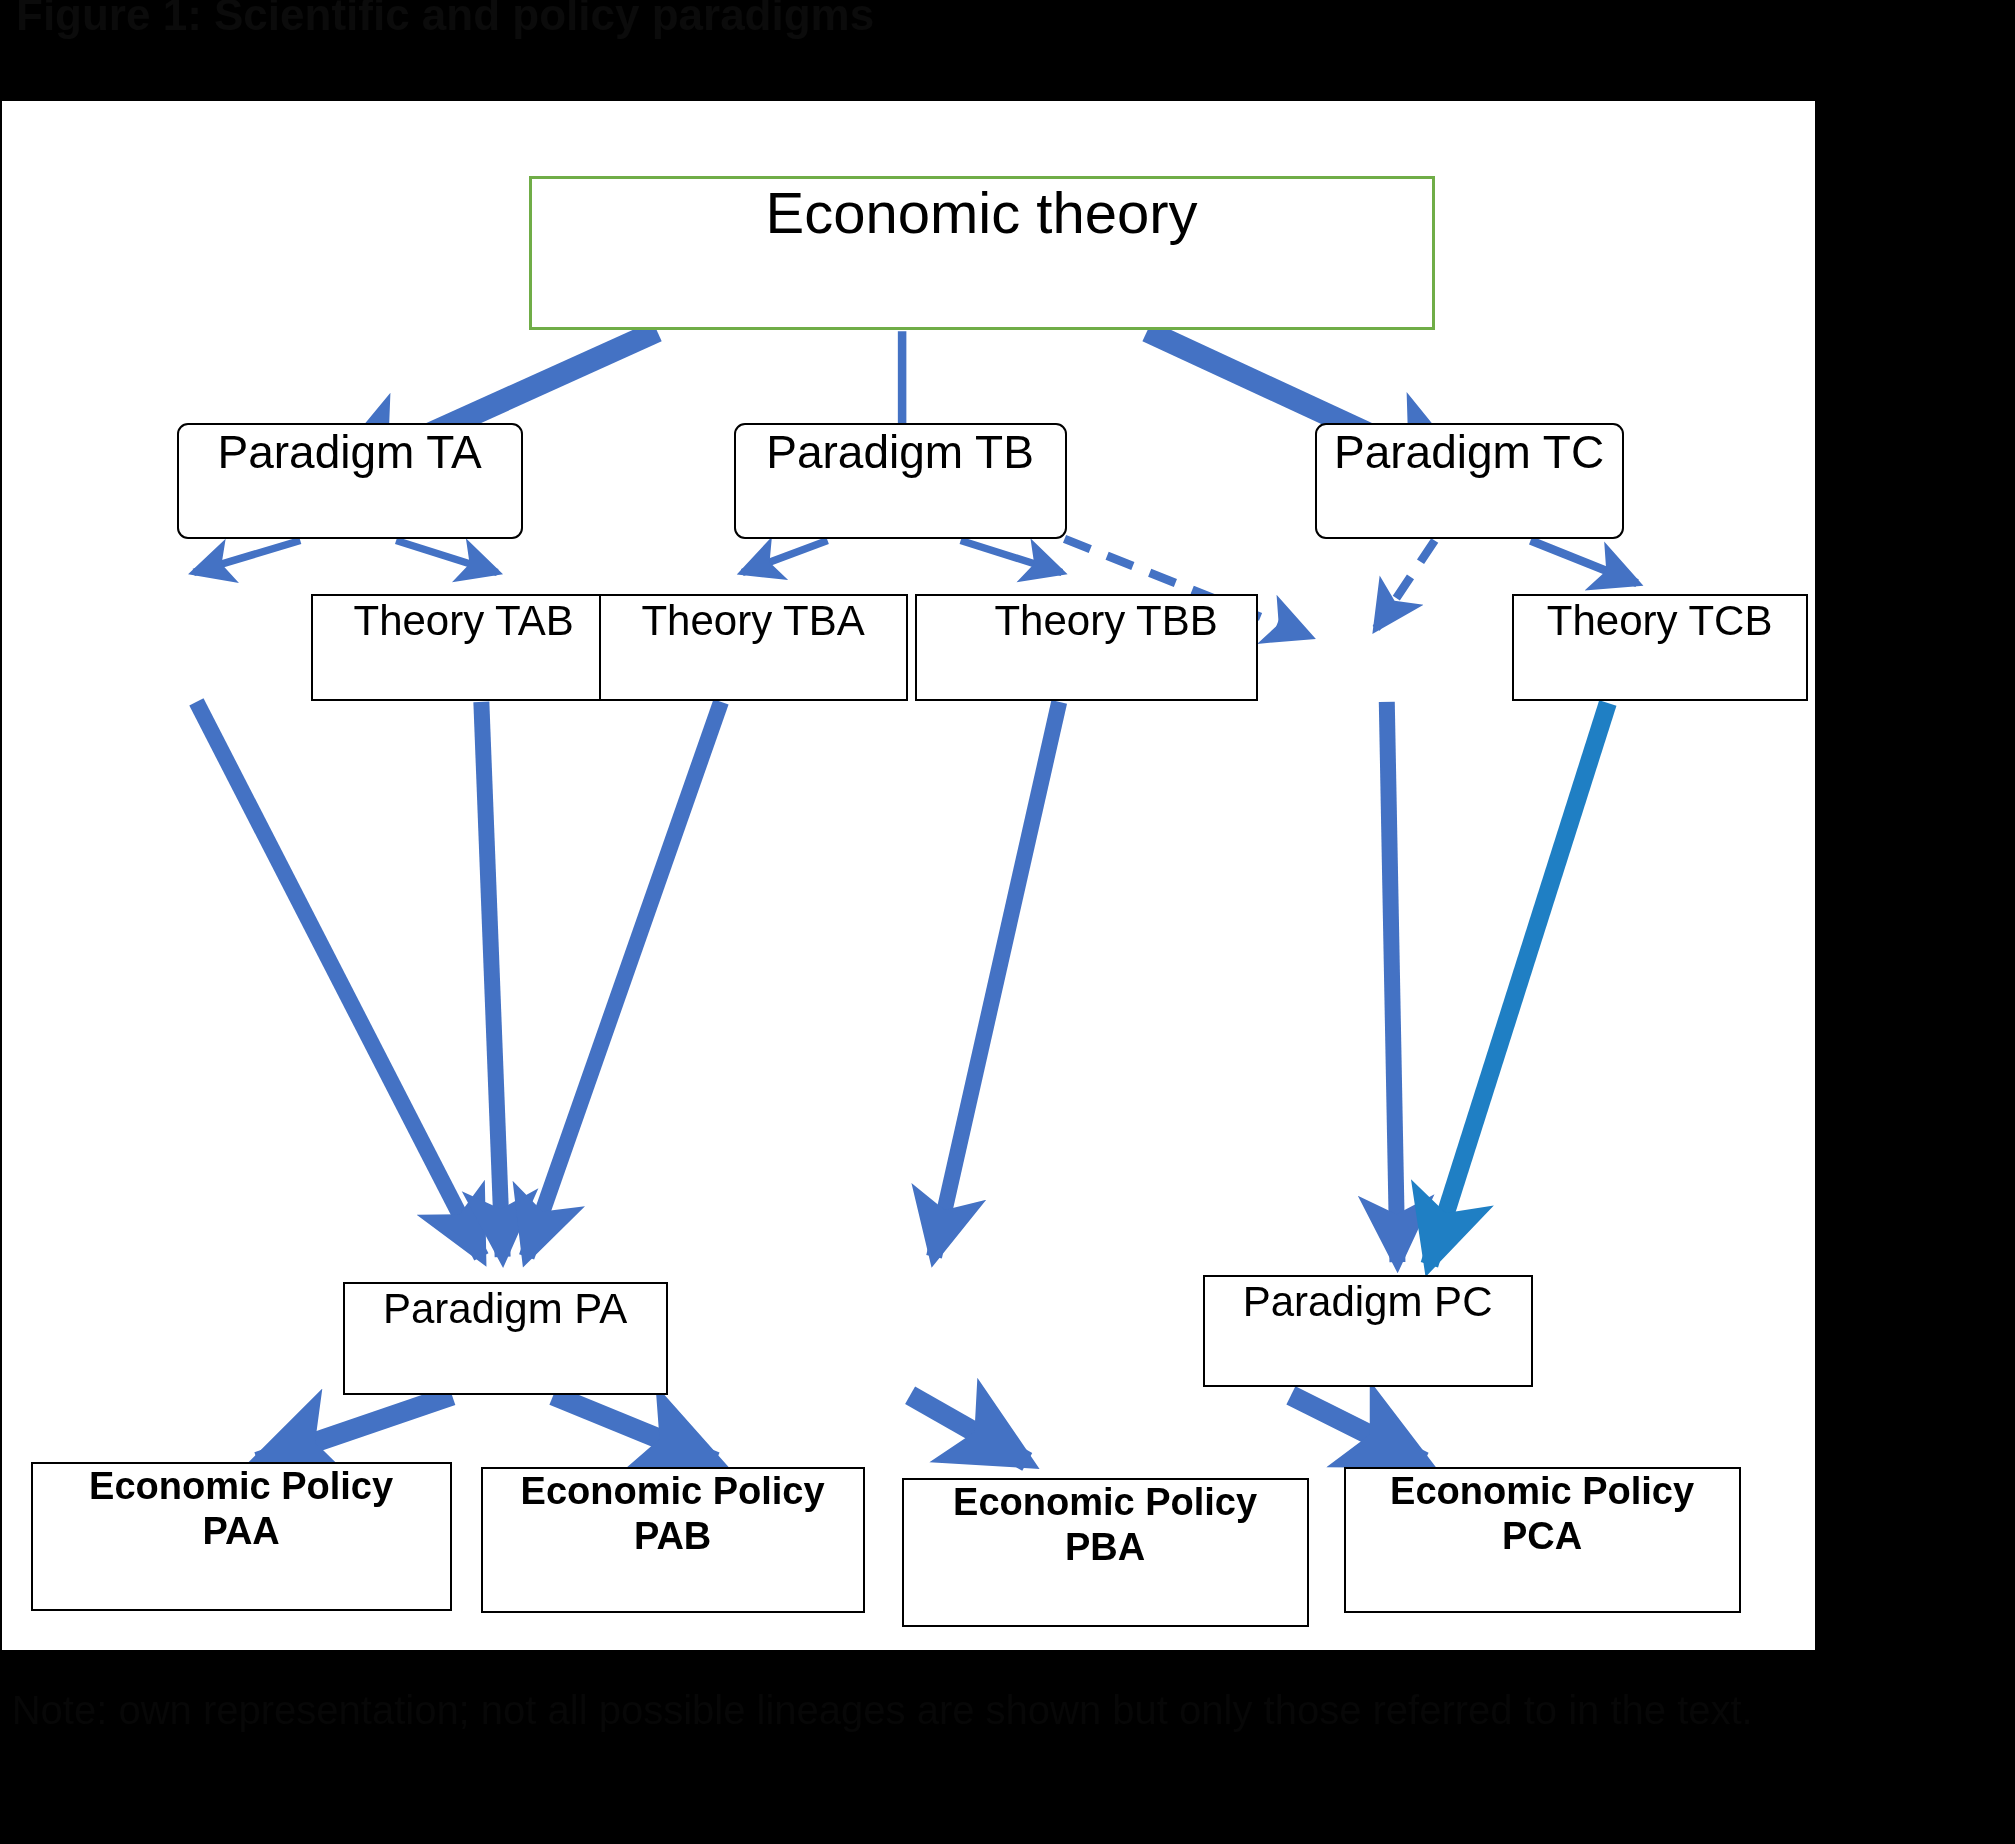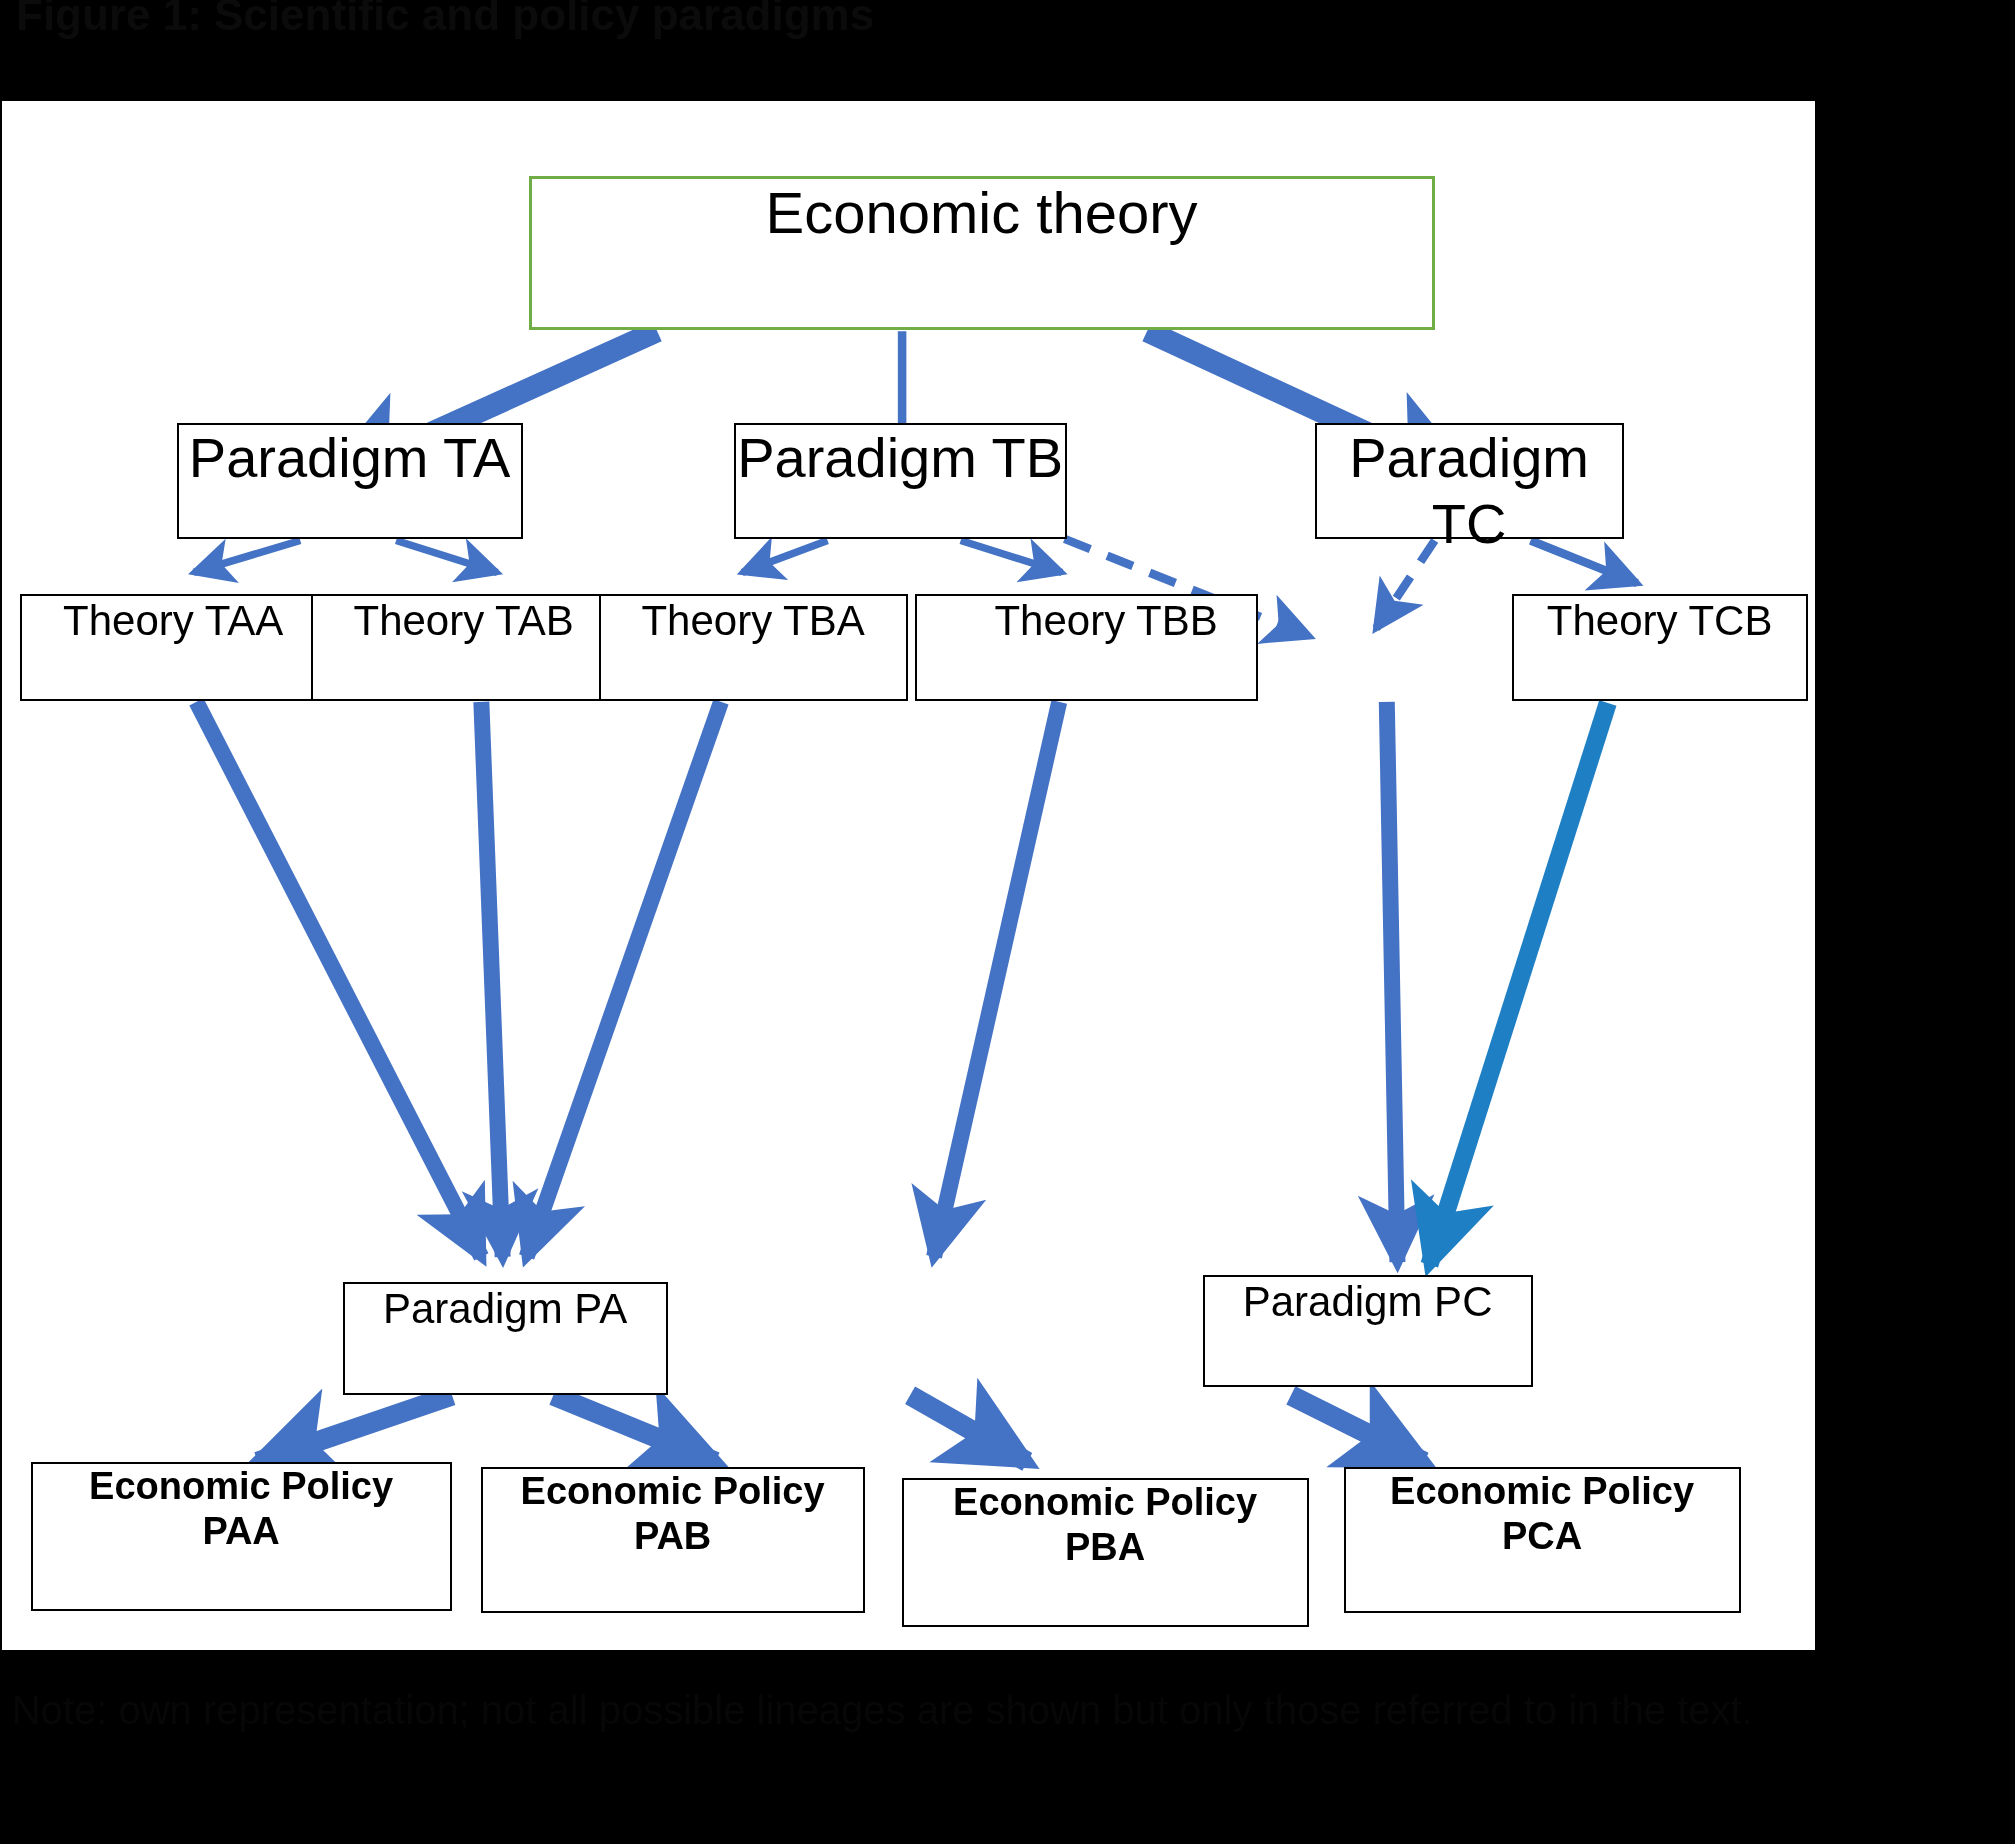--- a/index.html
+++ b/index.html
@@ -27,21 +27,21 @@
 
   
   .node{
     position:absolute; box-sizing:border-box; background:#ffffff;
     border:2.7px solid #000000;
     display:flex; justify-content:center; text-align:center;
     color:#000; font-weight:400; z-index:3;
   }
   .node.root{ border:3.7px solid #70AD47; font-size:58px; }
   .node .lbl{ display:block; width:100%; line-height:1.18; }
-  .n-paradigm{ font-size:56px; }
+  .n-paradigm{ font-size:46px;border-radius:11px; }
   .n-theory{ font-size:42px; }
   .n-paradigm2{ font-size:42px; }
   .n-policy{ font-size:38px; font-weight:700; }
 </style>
 </head>
 <body>
 
 <div id="fig-title">Figure 1: Scientific and policy paradigms</div>
 
 <div id="canvas">
@@ -113,23 +113,20 @@
   <div class="node n-paradigm" style="left:175px;top:322px;width:346px;height:116px;">
     <span class="lbl">Paradigm TA</span>
   </div>
   <div class="node n-paradigm" style="left:732px;top:322px;width:333px;height:116px;">
     <span class="lbl">Paradigm TB</span>
   </div>
   <div class="node n-paradigm" style="left:1313px;top:322px;width:309px;height:116px;">
     <span class="lbl">Paradigm TC</span>
   </div>
 
-  <div class="node n-theory" style="left:18.6px;top:493px;width:306px;height:107px;">
-    <span class="lbl">Theory TAA</span>
-  </div>
   <div class="node n-theory" style="left:309px;top:493px;width:306px;height:107px;">
     <span class="lbl">Theory TAB</span>
   </div>
   <div class="node n-theory" style="left:597px;top:493px;width:309px;height:107px;">
     <span class="lbl">Theory TBA</span>
   </div>
   <div class="node n-theory" style="left:913px;top:493px;width:343px;height:107px;padding-left:40px;">
     <span class="lbl">Theory TBB</span>
   </div>
   <div class="node n-theory" style="left:1510px;top:493px;width:296px;height:107px;">

